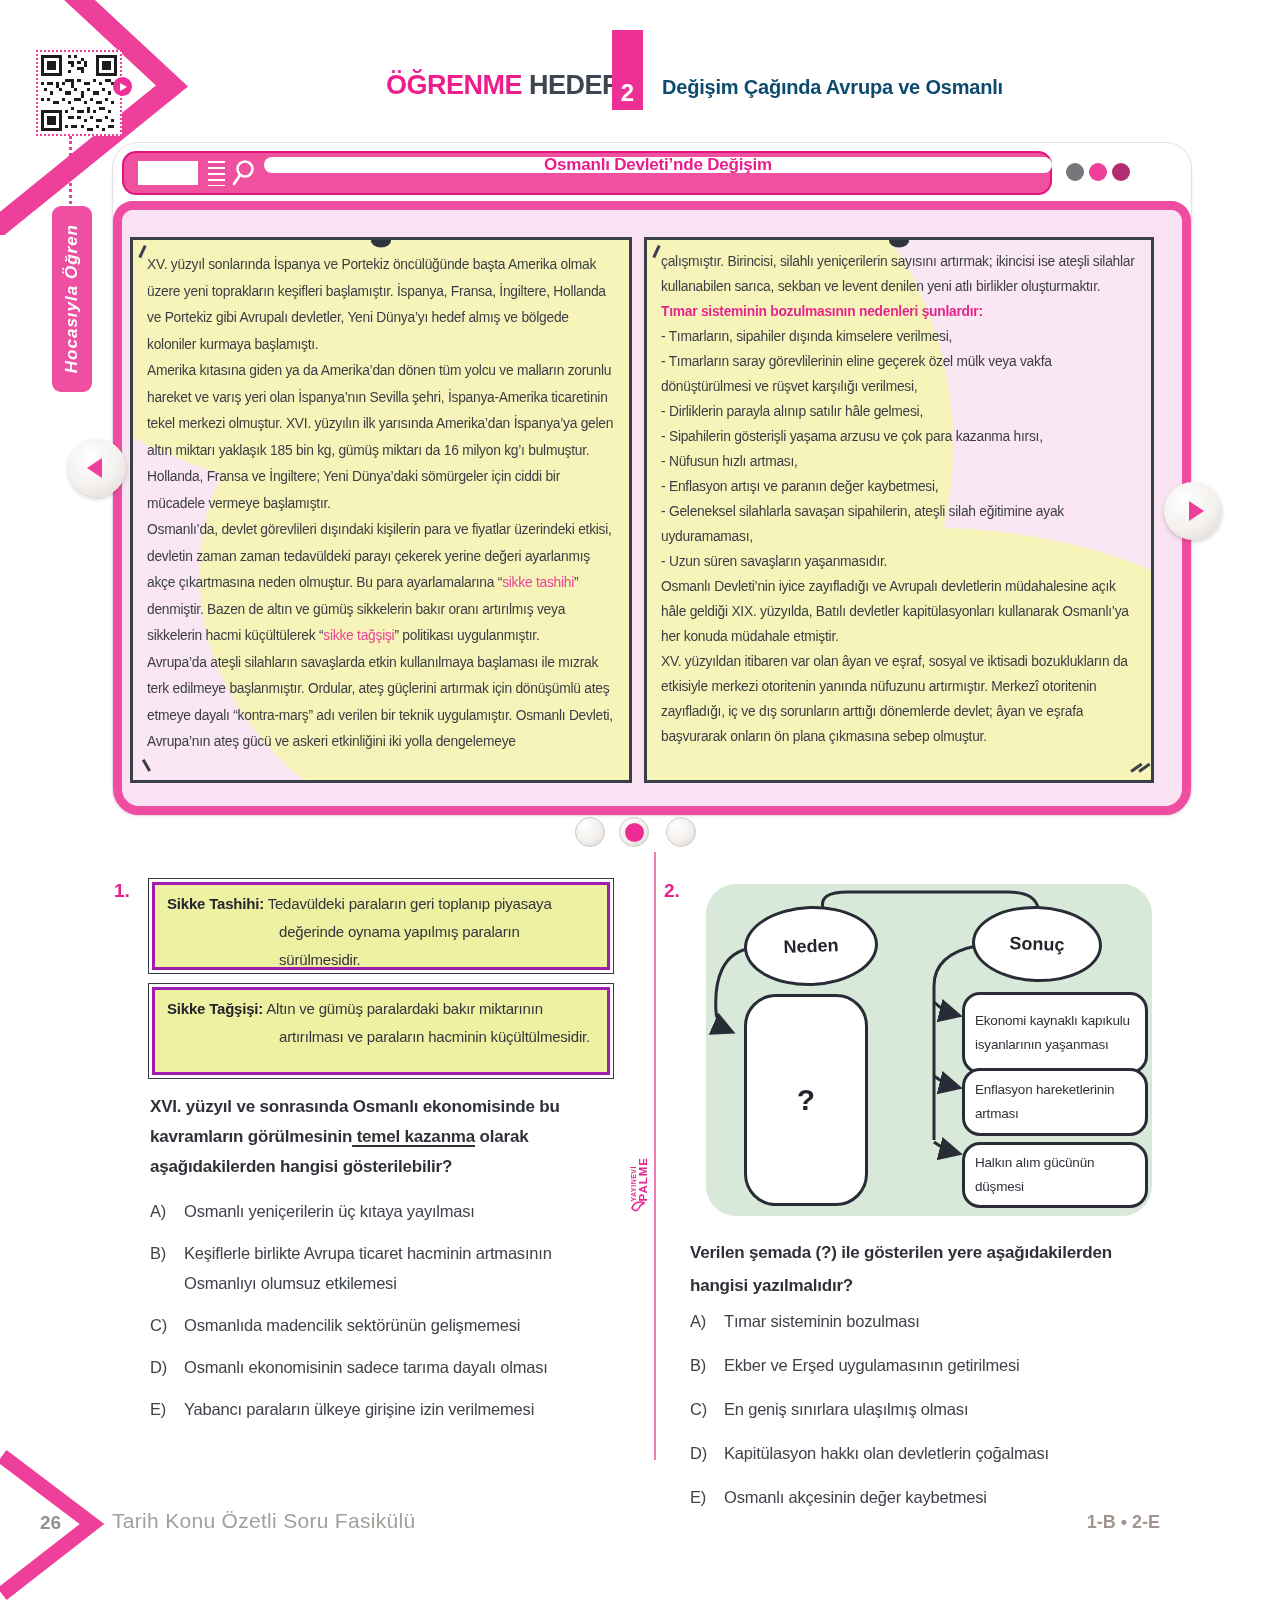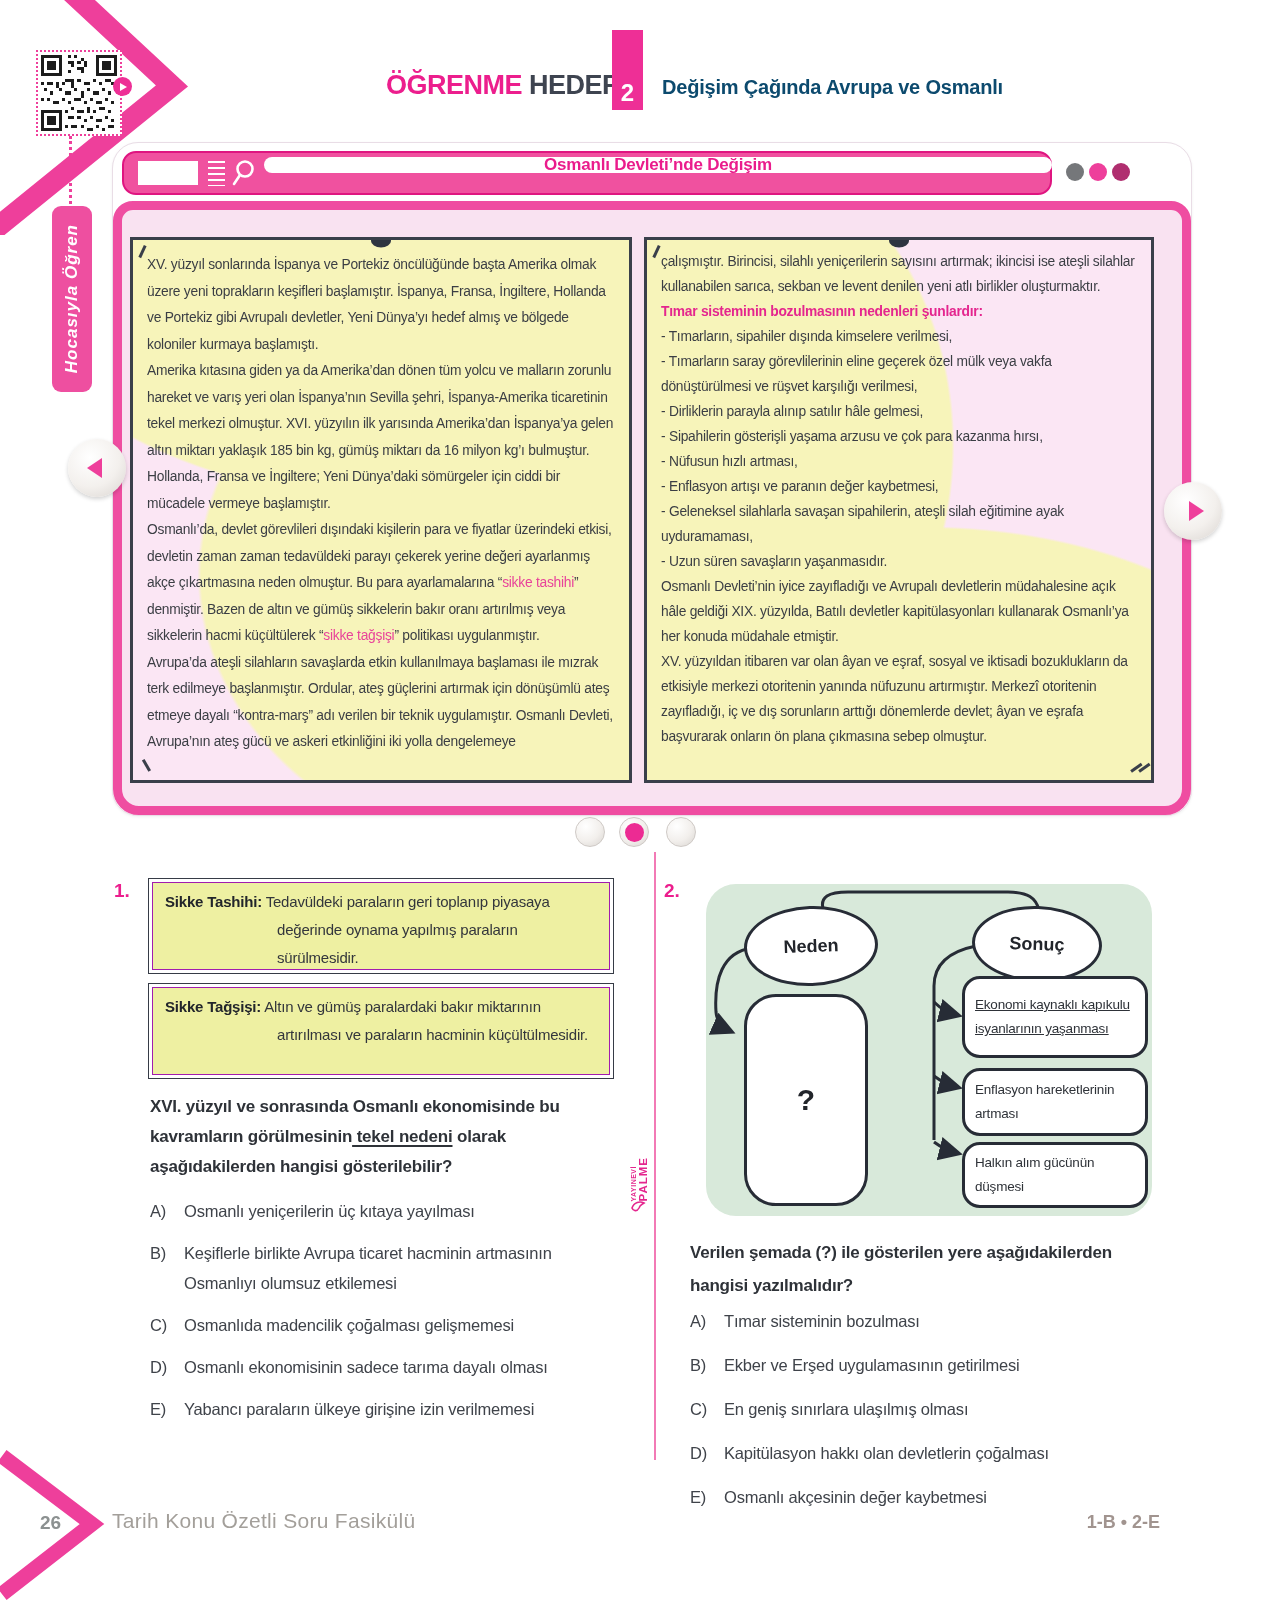--- a/index.html
+++ b/index.html
@@ -76,21 +76,21 @@
                   border-left:15px solid #ee3f9b;margin-left:6px;}
   .pearl{width:30px;height:30px;border-radius:50%;top:817px;border:1px solid #cfcac6;box-sizing:border-box;
      background:radial-gradient(circle at 35% 30%, #fff 0%, #f2efec 55%, #d8d4d0 100%);
      display:flex;align-items:center;justify-content:center;}
   #pearl1{left:575px;} #pearl2{left:619px;} #pearl3{left:666px;}
   .pearl .fill{width:19px;height:19px;border-radius:50%;background:#ec2b93;}
 
   
   .qnum{color:#ec1e8d;font-weight:bold;font-size:19px;}
   #q1-num{left:114px;top:880px;} #q2-num{left:664px;top:880px;}
-  .defbox{left:152px;width:458px;height:88px;background:#eef0a2;border:1px solid #a21caf;
+  .defbox{left:152px;width:458px;height:88px;background:#eef0a2;border:3px solid #a21caf;
           outline:1.5px solid #363b46;outline-offset:3px;box-sizing:border-box;padding:5px 10px 0 12px;}
   #def1{top:882px;} #def2{top:987px;}
   .defbox p{margin:0;font-size:15px;line-height:28px;letter-spacing:-0.2px;color:#33363c;
             padding-left:112px;text-indent:-112px;}
   .defbox b{color:#22252b;}
   .stem{font-weight:bold;color:#2e3238;font-size:17px;line-height:30px;letter-spacing:-0.2px;}
   #q1-stem{left:150px;top:1092px;width:432px;}
   #q2-stem{left:690px;top:1236px;width:472px;line-height:33px;}
   .u{text-decoration:underline;text-decoration-thickness:2px;text-underline-offset:3px;}
   .opts{display:flex;flex-direction:column;}
@@ -112,21 +112,21 @@
   .oval{position:absolute;background:#fff;border:3.5px solid #272c36;border-radius:50%;
         display:flex;align-items:center;justify-content:center;font-weight:bold;font-size:18px;color:#22252b;}
   #oval-neden{left:38px;top:22px;width:128px;height:74px;transform:rotate(-2deg);}
   #oval-sonuc{left:266px;top:22px;width:124px;height:70px;transform:rotate(2deg);}
   #qbox{position:absolute;left:38px;top:110px;width:118px;height:206px;background:#fff;border:3.5px solid #272c36;
         border-radius:32px;display:flex;align-items:center;justify-content:center;
         font-size:30px;font-weight:bold;color:#22252b;}
   .rbox{position:absolute;left:256px;width:186px;background:#fff;border:3px solid #272c36;border-radius:18px;
         box-sizing:border-box;padding:7px 10px;font-size:13.5px;line-height:24px;letter-spacing:-0.2px;
         color:#2e3238;display:flex;flex-direction:column;justify-content:center;}
-  #rbox1{top:92px;height:82px;text-decoration:underline;} #rbox2{top:184px;height:68px;} #rbox3{top:258px;height:66px;}
+  #rbox1{top:108px;height:82px;} #rbox2{top:184px;height:68px;} #rbox3{top:258px;height:66px;}
 
   
   #footer-page{left:40px;top:1512px;font-size:19px;font-weight:bold;color:#8c9191;}
   #footer-book{left:112px;top:1509px;font-size:21px;color:#a39f9a;letter-spacing:0.3px;}
   #footer-key{left:1020px;top:1512px;width:140px;text-align:right;font-size:18px;font-weight:bold;color:#a1948f;}
 </style>
 </head>
 <body>
 
 <div id="page">
@@ -241,33 +241,33 @@
     </div>
   <div class="abs pearl" id="pearl3"></div>
 
   <div class="abs qnum" id="q1-num">1.</div>
   <div class="abs defbox" id="def1">
     <p><b>Sikke Tashihi:</b> <span>Tedavüldeki paraların geri toplanıp piyasaya değerinde oynama yapılmış paraların sürülmesidir.</span></p>
   </div>
   <div class="abs defbox" id="def2">
     <p><b>Sikke Tağşişi:</b> <span>Altın ve gümüş paralardaki bakır miktarının artırılması ve paraların hacminin küçültülmesidir.</span></p>
   </div>
-  <div class="abs stem" id="q1-stem"><span>XVI. yüzyıl ve sonrasında Osmanlı ekonomisinde bu kavramların görülmesinin</span><span class="u"> tekel nedeni</span><span> olarak aşağıdakilerden hangisi gösterilebilir?</span></div>
+  <div class="abs stem" id="q1-stem"><span>XVI. yüzyıl ve sonrasında Osmanlı ekonomisinde bu kavramların görülmesinin</span><span class="u"> temel kazanma</span><span> olarak aşağıdakilerden hangisi gösterilebilir?</span></div>
   <div class="abs opts" id="q1-opts">
     <div class="opt">
         <span class="lab">A)</span>
         <span class="txt">Osmanlı yeniçerilerin üç kıtaya yayılması</span>
       </div>
     <div class="opt">
         <span class="lab">B)</span>
         <span class="txt">Keşiflerle birlikte Avrupa ticaret hacminin artmasının Osmanlıyı olumsuz etkilemesi</span>
       </div>
     <div class="opt">
         <span class="lab">C)</span>
-        <span class="txt">Osmanlıda madencilik çoğalması gelişmemesi</span>
+        <span class="txt">Osmanlıda madencilik sektörünün gelişmemesi</span>
       </div>
     <div class="opt">
         <span class="lab">D)</span>
         <span class="txt">Osmanlı ekonomisinin sadece tarıma dayalı olması</span>
       </div>
     <div class="opt">
         <span class="lab">E)</span>
         <span class="txt">Yabancı paraların ülkeye girişine izin verilmemesi</span>
       </div>
   </div>

